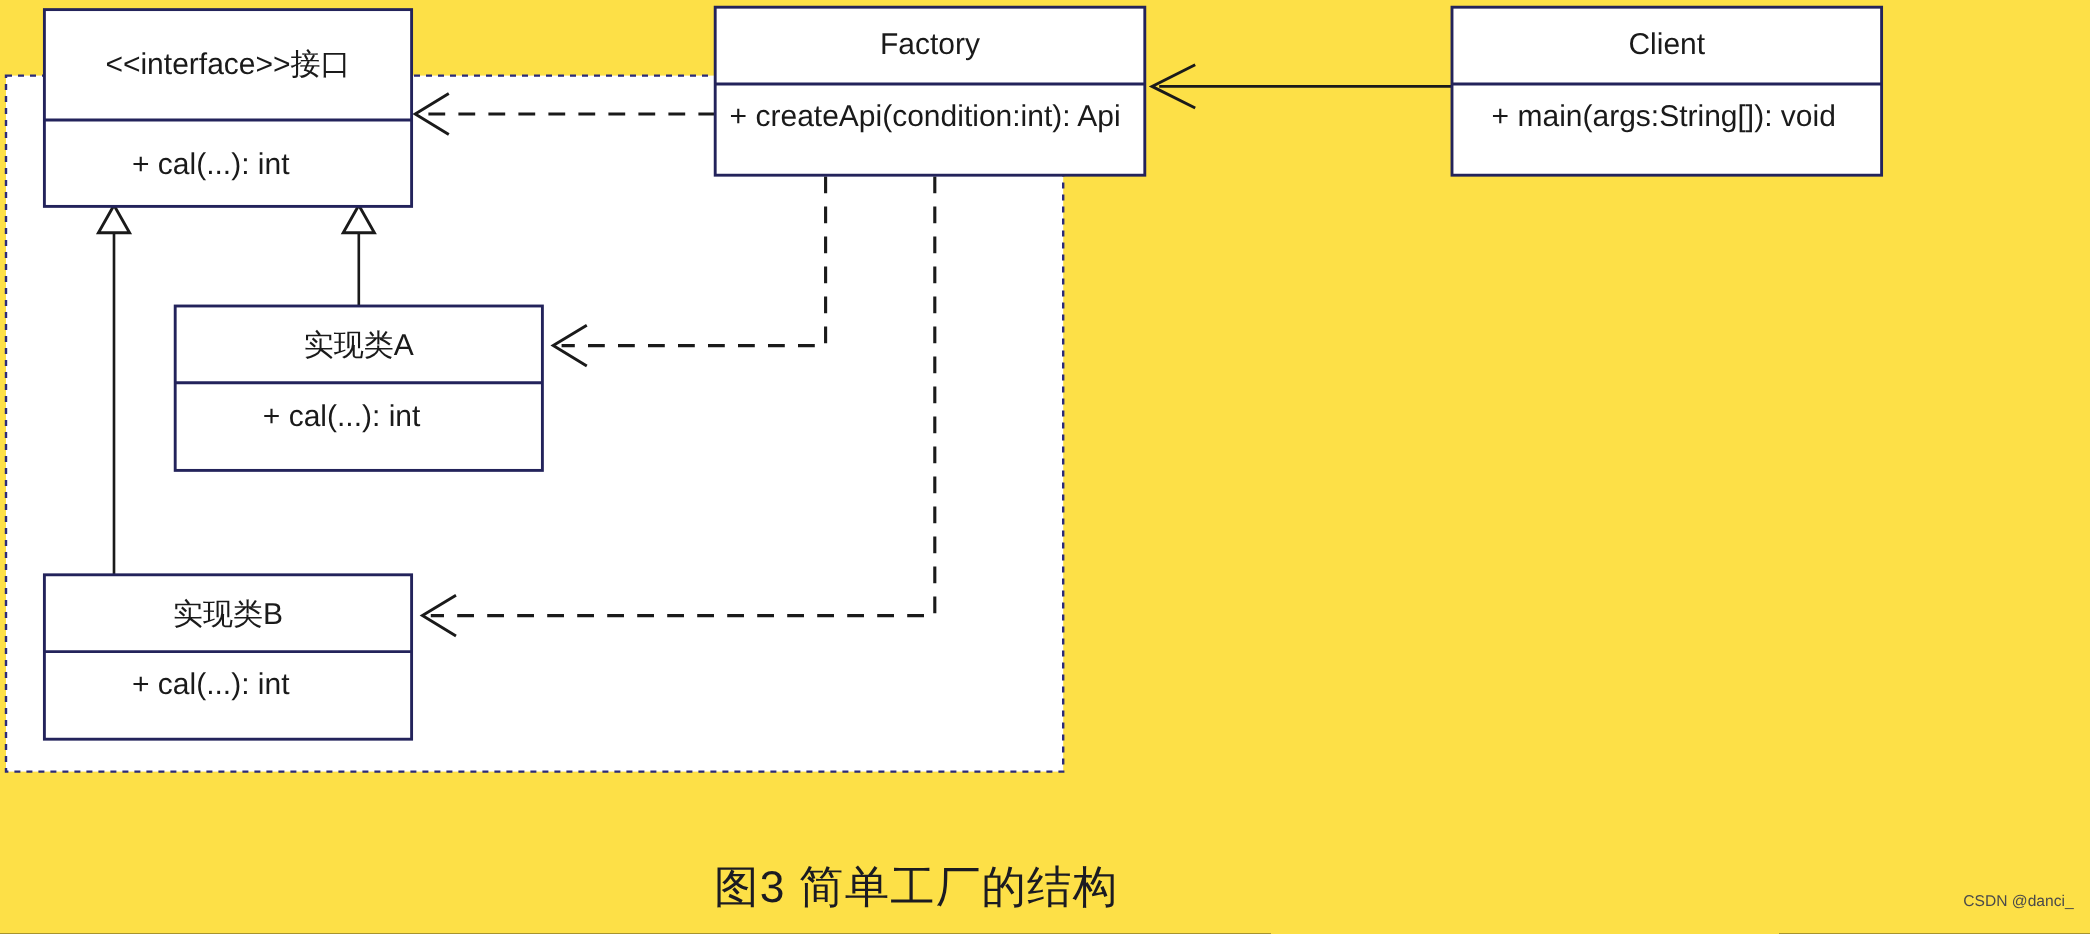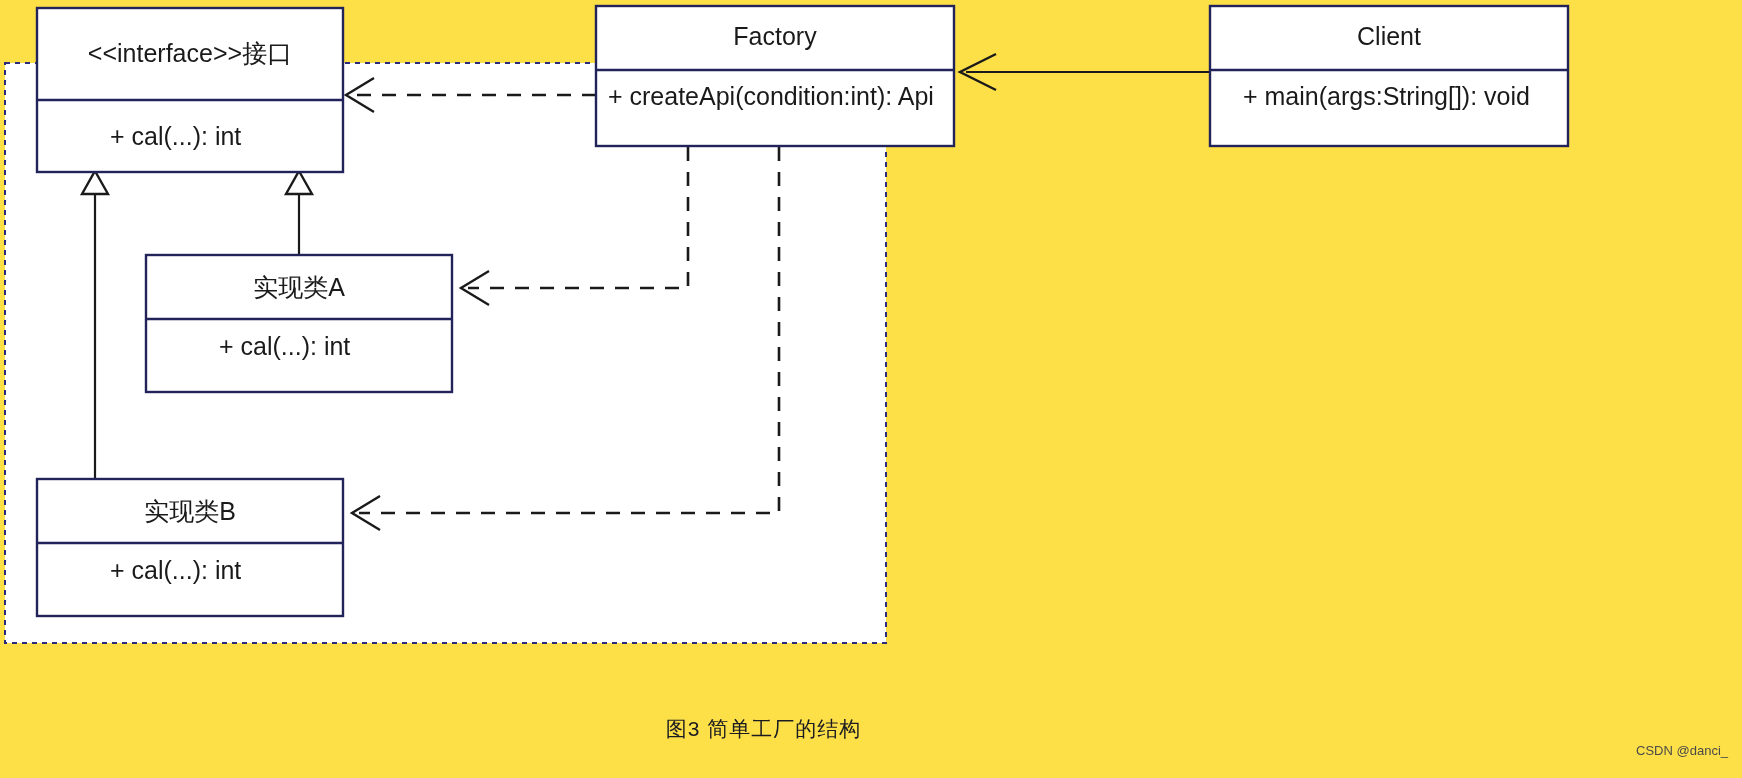--- a/index.html
+++ b/index.html
@@ -73,21 +73,21 @@
     stroke-width: 2;
     stroke-dasharray: 5 5;
   }
   #caption {
     position: absolute;
     left: 0;
     top: 715px;
     width: 1527px;
     text-align: center;
     color: #1b1b22;
-    font-size: 21px;
+    font-size: 37px;
     font-family: "Liberation Sans", "DejaVu Sans", sans-serif;
     letter-spacing: 1px;
   }
   #watermark {
     position: absolute;
     right: 14px;
     bottom: 20px;
     color: #4a4a4a;
     font-size: 13px;
     font-family: "Liberation Sans", "DejaVu Sans", sans-serif;

